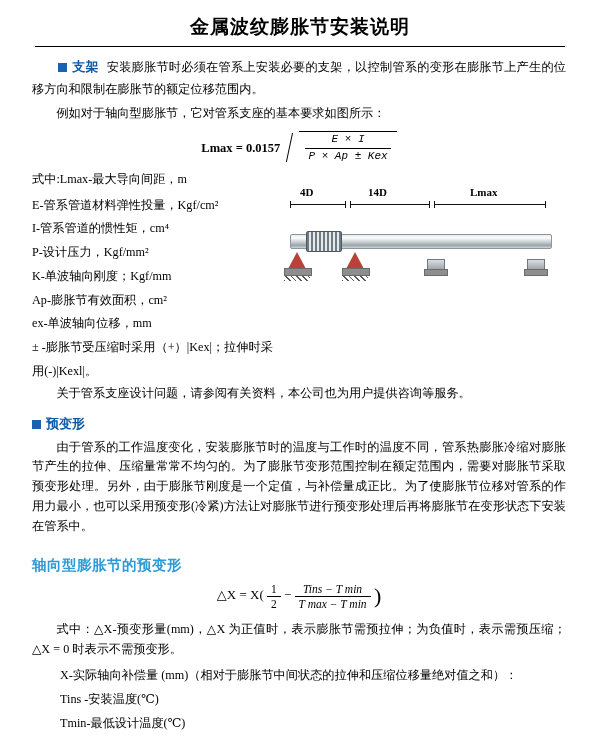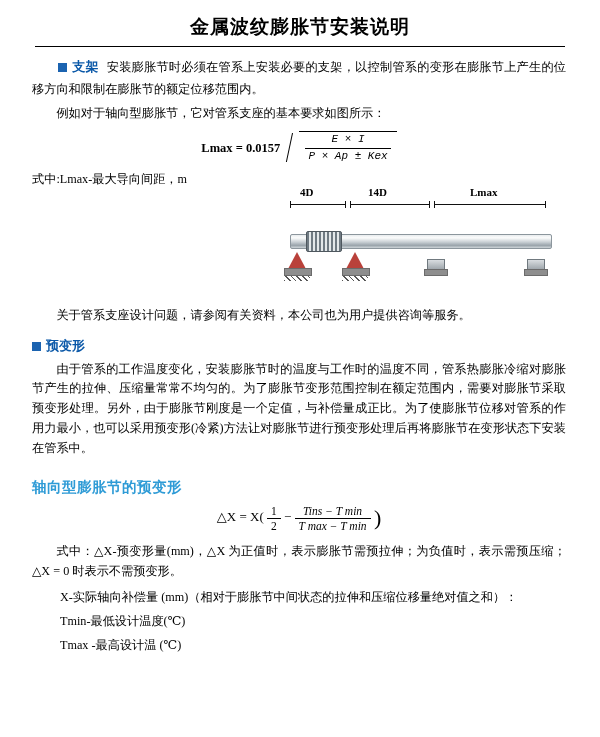--- a/index.html
+++ b/index.html
@@ -333,20 +333,29 @@
               <span class="den">P × Ap ± Kex</span>
             </span>
           </span>
         </span>
       </span>
     </div>
 
     <div class="two-col">
       <div class="left">
         <p>式中:Lmax-最大导向间距，m</p>
+        <ul class="list note-list">
+          <li>E-管系管道材料弹性投量，Kgf/cm²</li>
+          <li>I-管系管道的惯性矩，cm⁴</li>
+          <li>P-设计压力，Kgf/mm²</li>
+          <li>K-单波轴向刚度；Kgf/mm</li>
+          <li>Ap-膨胀节有效面积，cm²</li>
+          <li>ex-单波轴向位移，mm</li>
+          <li>± -膨胀节受压缩时采用（+）|Kex|；拉伸时采用(-)|Kexl|。</li>
+        </ul>
       </div>
 
       <div class="right">
         <div class="diagram">
           <div class="dim-row">
             <span style="left:16px;">4D</span>
             <span style="left:84px;">14D</span>
             <span style="left:186px;">Lmax</span>
           </div>
           <div class="dim-lines">
@@ -400,19 +409,20 @@
         <span class="num">Tins − T min</span>
         <span class="den">T max − T min</span>
       </span>
       <span class="paren-big">)</span>
     </div>
 
     <p class="indent">式中：△X-预变形量(mm)，△X 为正值时，表示膨胀节需预拉伸；为负值时，表示需预压缩；△X = 0 时表示不需预变形。</p>
 
     <ul class="list note-list" style="margin-left:28px;">
       <li>X-实际轴向补偿量 (mm)（相对于膨胀节中间状态的拉伸和压缩位移量绝对值之和）：</li>
+      <li>Tins -安装温度(℃)</li>
       <li>Tmin-最低设计温度(℃)</li>
       <li>Tmax -最高设计温 (℃)</li>
 
     </ul>
 
   </div>
 </div>
 
 </body></html>

